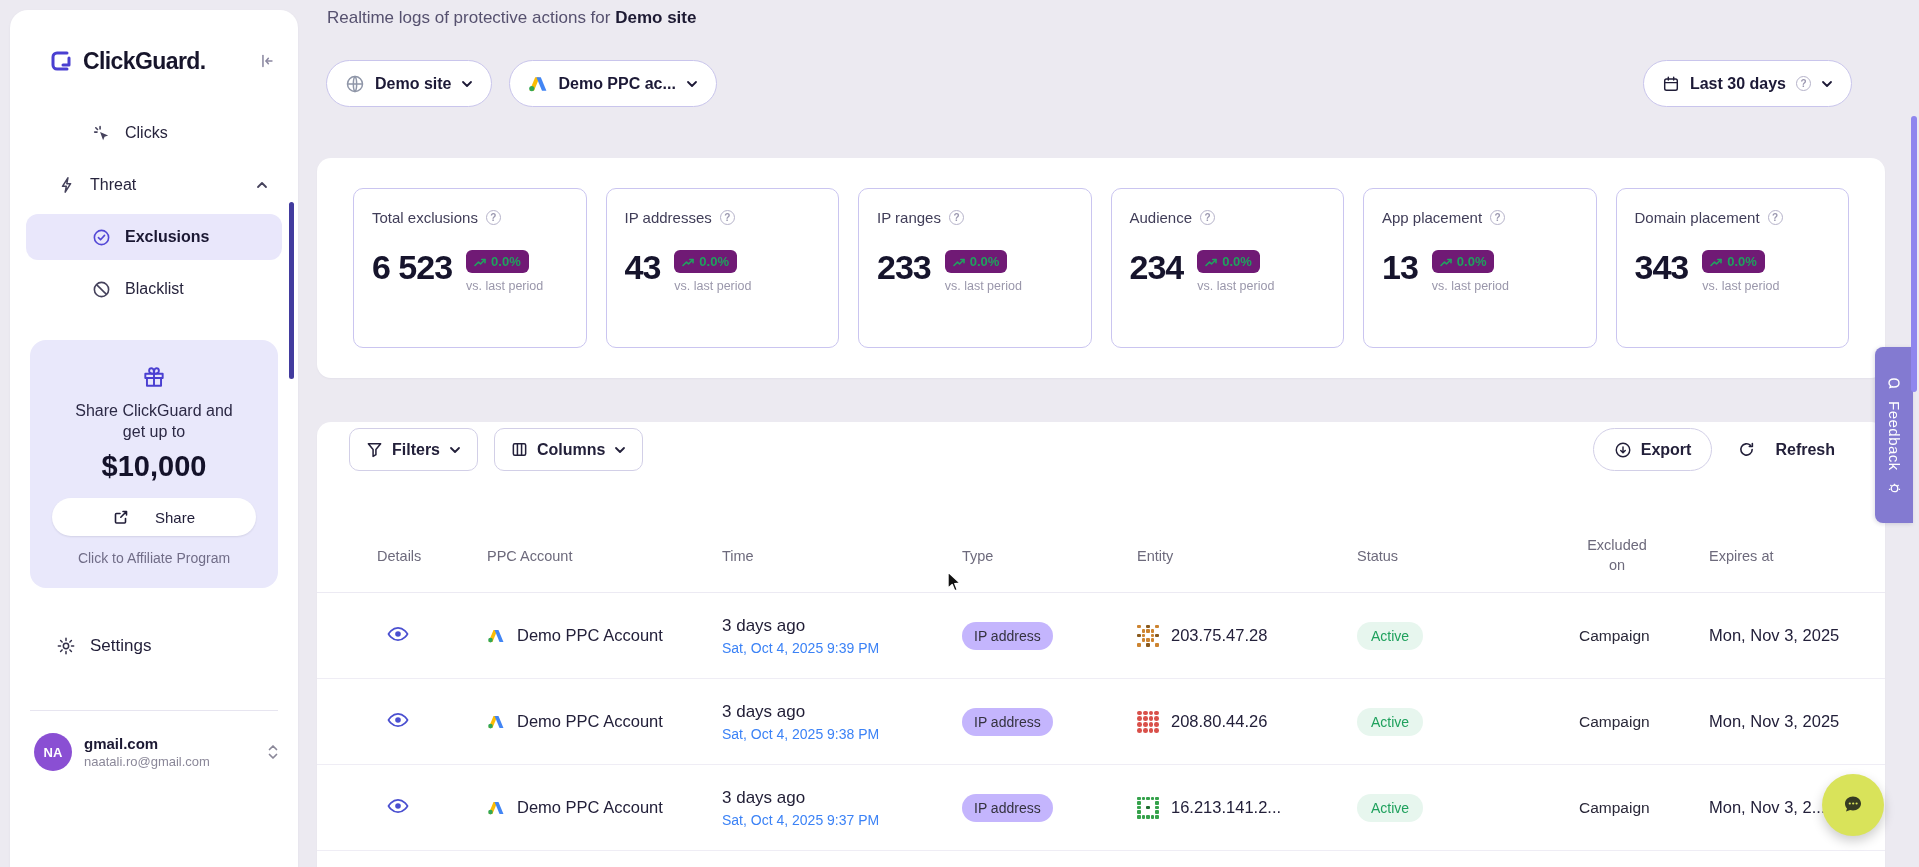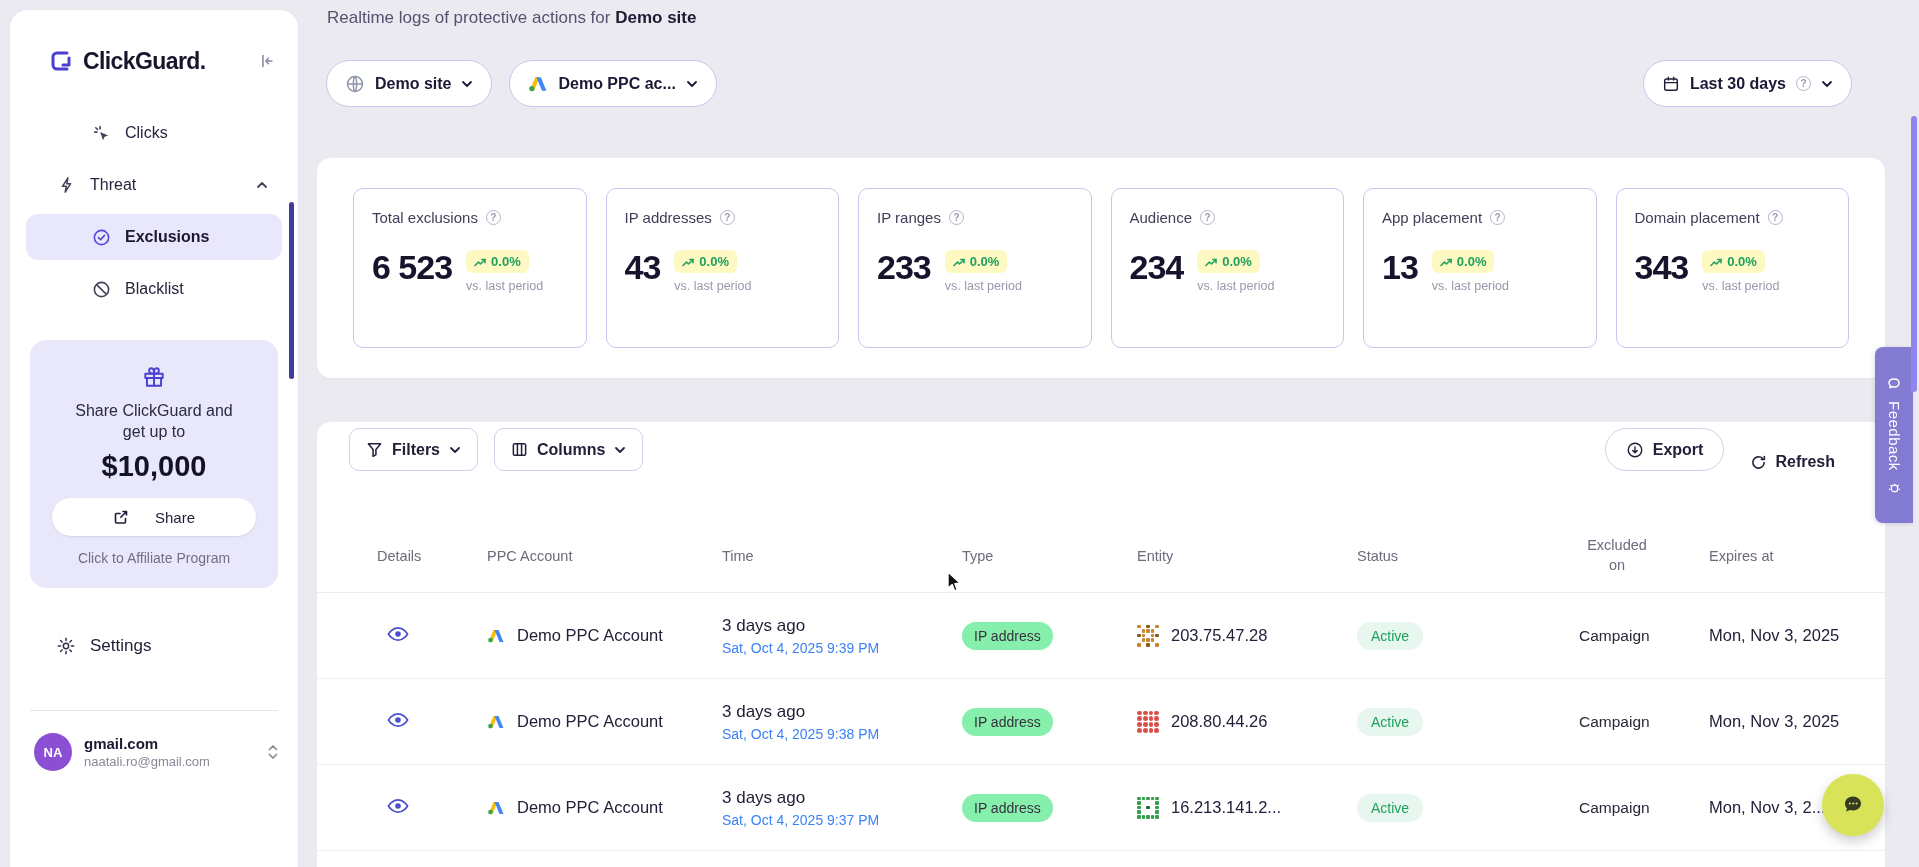--- a/index.html
+++ b/index.html
@@ -84,55 +84,55 @@
   .stat-card { flex:1; border:1px solid #cac5f0; border-radius:10px; padding:20px 18px; }
   .card-label { display:flex; align-items:center; gap:8px; font-size:15px; font-weight:500; color:#403d58; }
   .help {
     width:15px; height:15px; border:1.3px solid #b6b3ca; border-radius:50%;
     color:#9b98b0; font-size:10px; font-weight:bold; display:inline-flex;
     align-items:center; justify-content:center; cursor:pointer; flex:none;
   }
   .card-body { display:flex; align-items:flex-start; gap:14px; margin-top:24px; }
   .card-value { font-size:34px; font-weight:bold; letter-spacing:-1px; color:#16142c; line-height:1.05; }
   .delta-badge {
-    display:inline-flex; align-items:center; gap:5px; background:#fef9c3; color:#1fa15d;
+    display:inline-flex; align-items:center; gap:5px; background:#701a75; color:#1fa15d;
     font-size:13px; font-weight:bold; border-radius:6px; padding:4px 8px;
   }
   .delta-caption { font-size:12.5px; color:#9a97ab; margin-top:6px; }
 
   .table-panel {
     position:absolute; left:0; top:422px; width:1568px; height:520px;
     background:#fff; border-radius:14px; padding-top:6px;
     box-shadow:0 1px 2px rgba(30,25,80,.04);
   }
   .toolbar { display:flex; align-items:center; padding:0 34px 0 32px; height:43px; }
   .btn {
     display:flex; align-items:center; gap:9px; height:43px; padding:0 16px;
     border:1px solid #d2cfe7; border-radius:10px; background:#fff;
     font-size:16px; font-weight:700; color:#23203a; cursor:pointer; font-family:inherit;
   }
   .btn + .btn { margin-left:16px; }
   .btn.export { margin-left:auto; border-radius:22px; padding:0 20px; }
-  .btn.refresh { border:none; margin-left:10px; gap:8px;align-items:flex-end; }
+  .btn.refresh { border:none; margin-left:10px; gap:20px; }
 
   .grid {
     display:grid;
     grid-template-columns:110px 235px 240px 175px 220px 222px 130px 1fr;
     padding-left:60px; padding-right:24px; align-items:center;
   }
   .thead { margin-top:65px; padding-bottom:17px; border-bottom:1px solid #eceaf3; }
   .hcell { font-size:14.5px; color:#6d6a7c; }
   .hdr-wrap { display:inline-block; width:76px; text-align:center; line-height:1.35; }
   .row { height:86px; border-bottom:1px solid #efedf5; }
   .eye { margin-left:10px; cursor:pointer; display:inline-block; }
   .acct, .entity { display:flex; align-items:center; gap:12px; font-size:16.5px; color:#23203a; }
   .time-main { font-size:17px; color:#201d35; }
   .time-sub { font-size:14px; color:#3b82f6; margin-top:4px; }
   .type-badge {
-    display:inline-block; background:#86efac; border-radius:14px; padding:6px 12px;
+    display:inline-block; background:#c4b5fd; border-radius:14px; padding:6px 12px;
     font-size:14px; color:#34323f;
   }
   .status-badge {
     display:inline-block; background:#e7f6ee; color:#1fa15d; border-radius:15px;
     padding:6px 14px; font-size:14px; font-weight:500;
   }
   .type-badge:empty, .status-badge:empty { display:none; }
   .excluded { font-size:15.5px; color:#2a2839; }
   .expires { font-size:16.5px; color:#23203a; }
   .identicon { display:grid; width:22px; height:22px; gap:1px; flex:none; }

